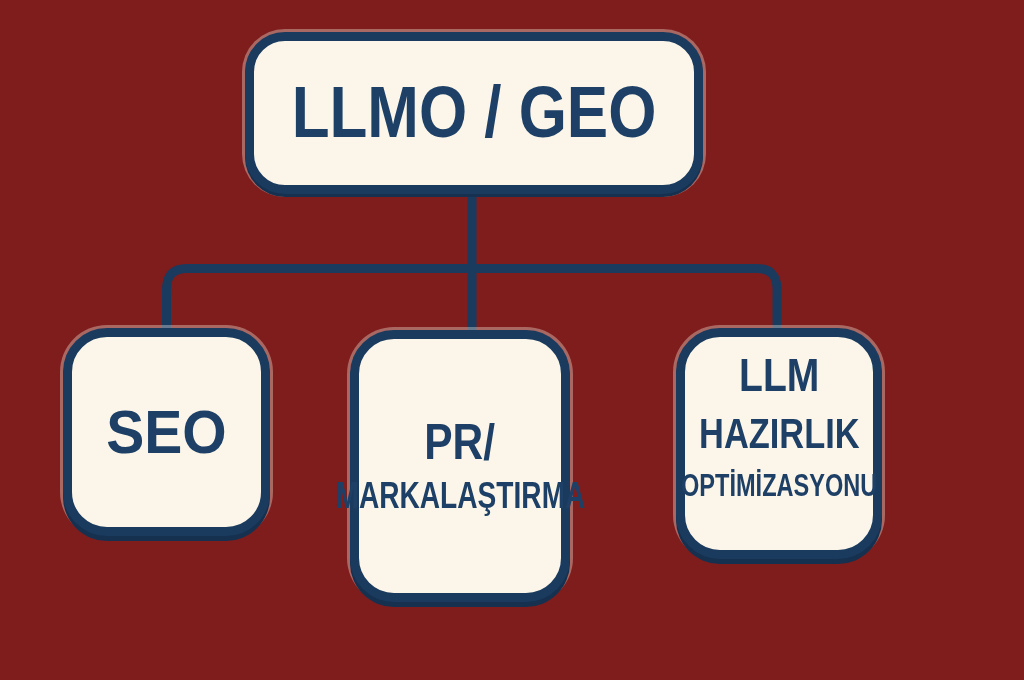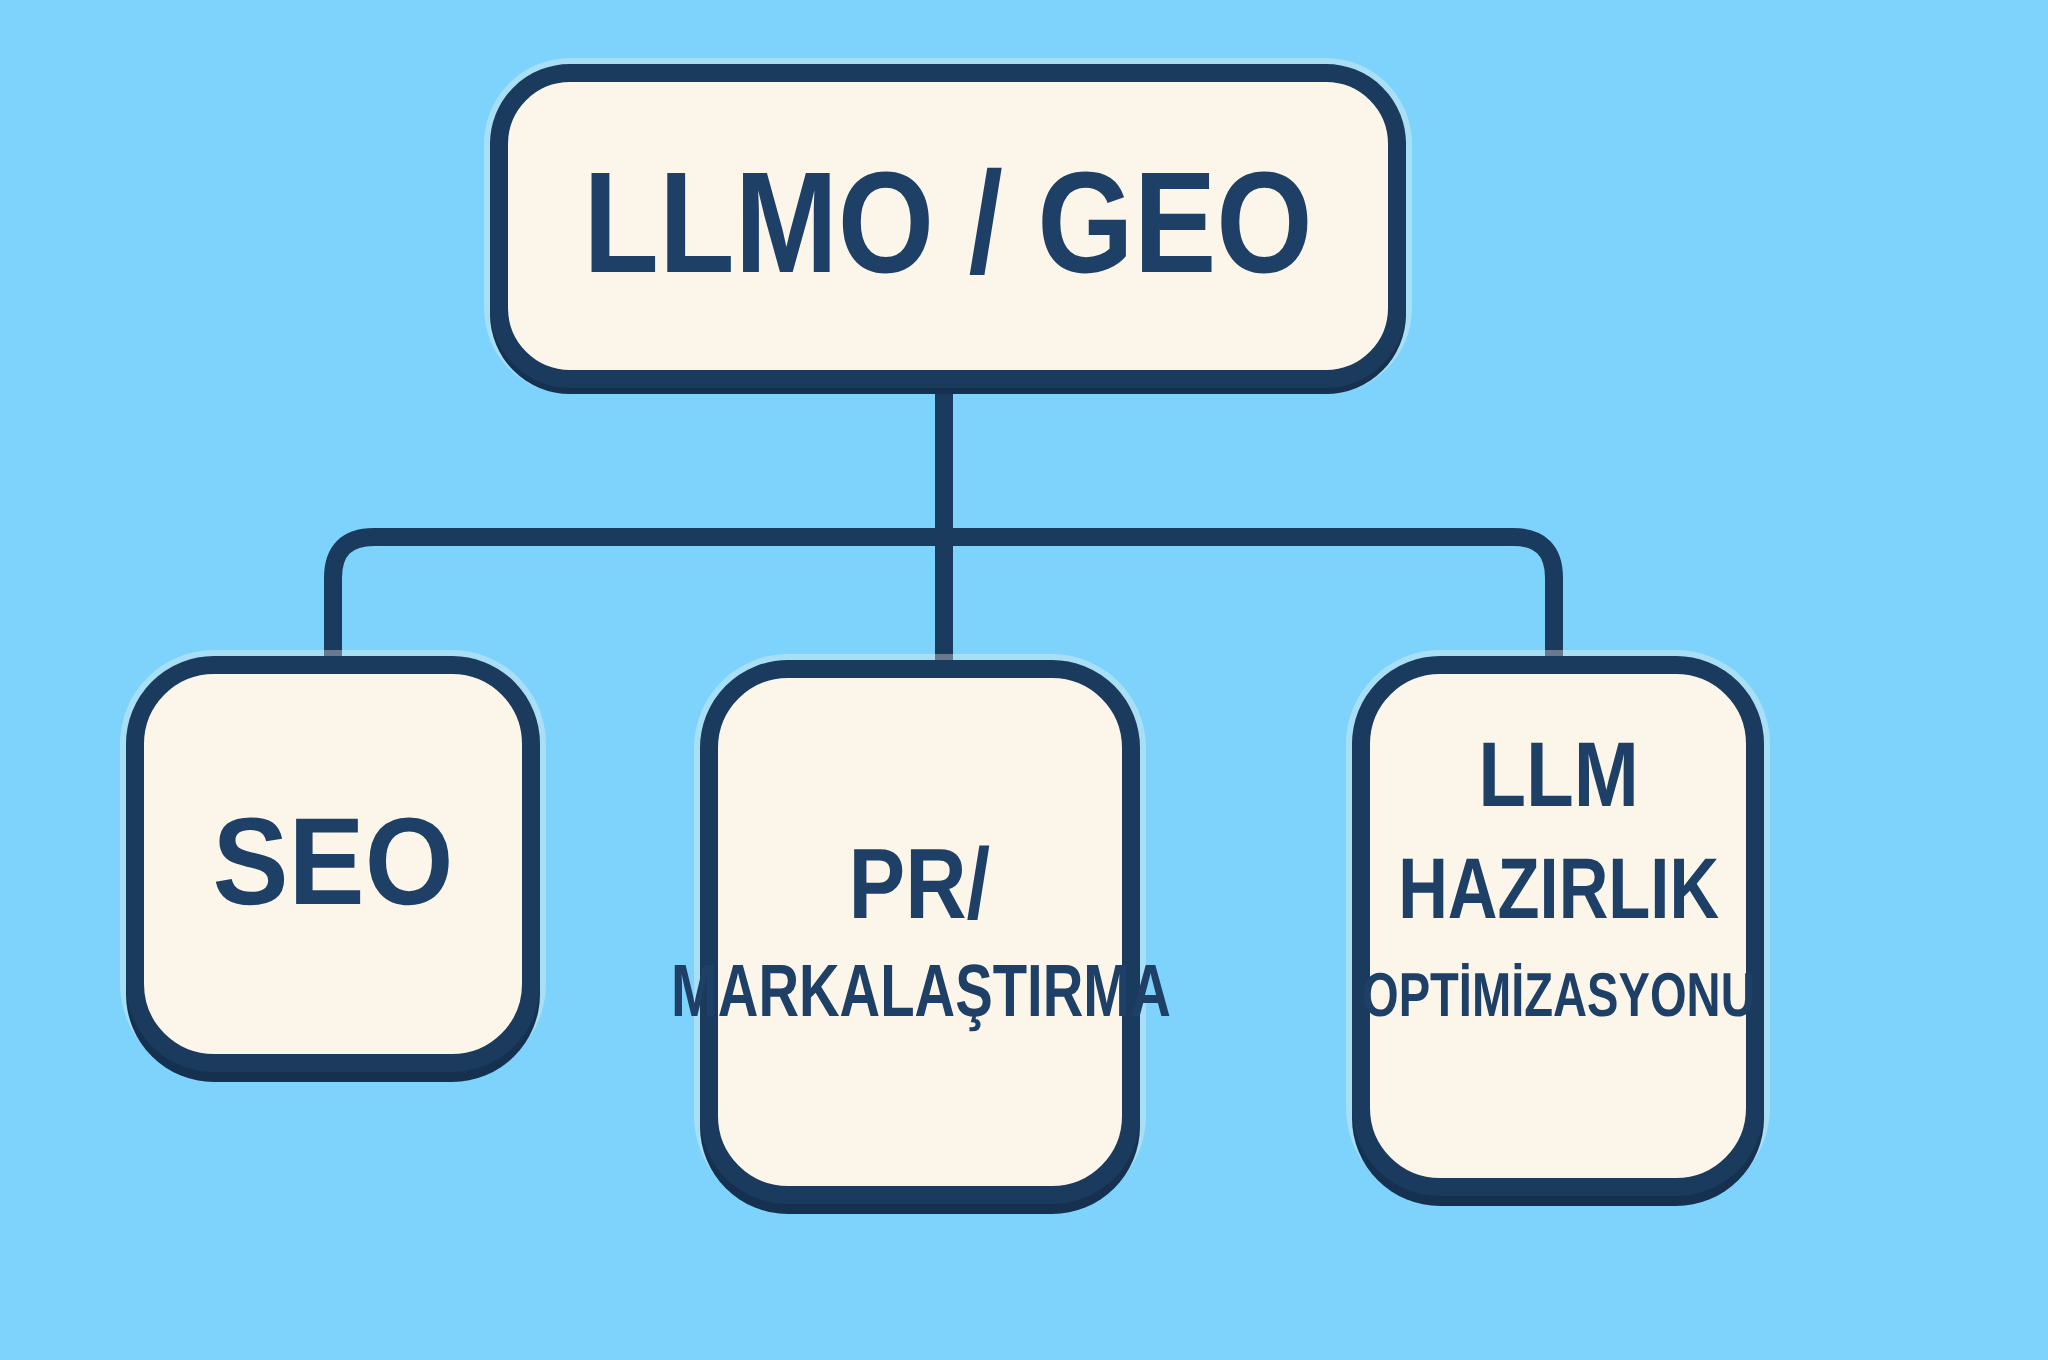--- a/index.html
+++ b/index.html
@@ -5,21 +5,21 @@
   html, body {
     margin: 0;
     padding: 0;
     background: #cde0da;
     font-family: "Liberation Sans", sans-serif;
   }
   .canvas {
     position: relative;
     width: 1024px;
     height: 680px;
-    background: #7dd3fc;
+    background: #7f1d1d;
     overflow: hidden;
   }
   .connectors {
     position: absolute;
     left: 0;
     top: 0;
     width: 1024px;
     height: 680px;
   }
   .node {
@@ -53,23 +53,23 @@
   .node-pr {
     left: 350px;
     top: 330px;
     width: 220px;
     height: 272px;
   }
   .node-llm {
     left: 676px;
     top: 328px;
     width: 206px;
-    height: 270px;
+    height: 231px;
     justify-content: flex-start;
-    padding-top: 26px;
+    padding-top: 14px;
   }
   .txt {
     display: inline-block;
     font-weight: bold;
     color: #1e4066;
     line-height: 1.05;
     white-space: nowrap;
     letter-spacing: 0px;
   }
   .root-label   { font-size: 72px; transform: scaleX(0.86); }

